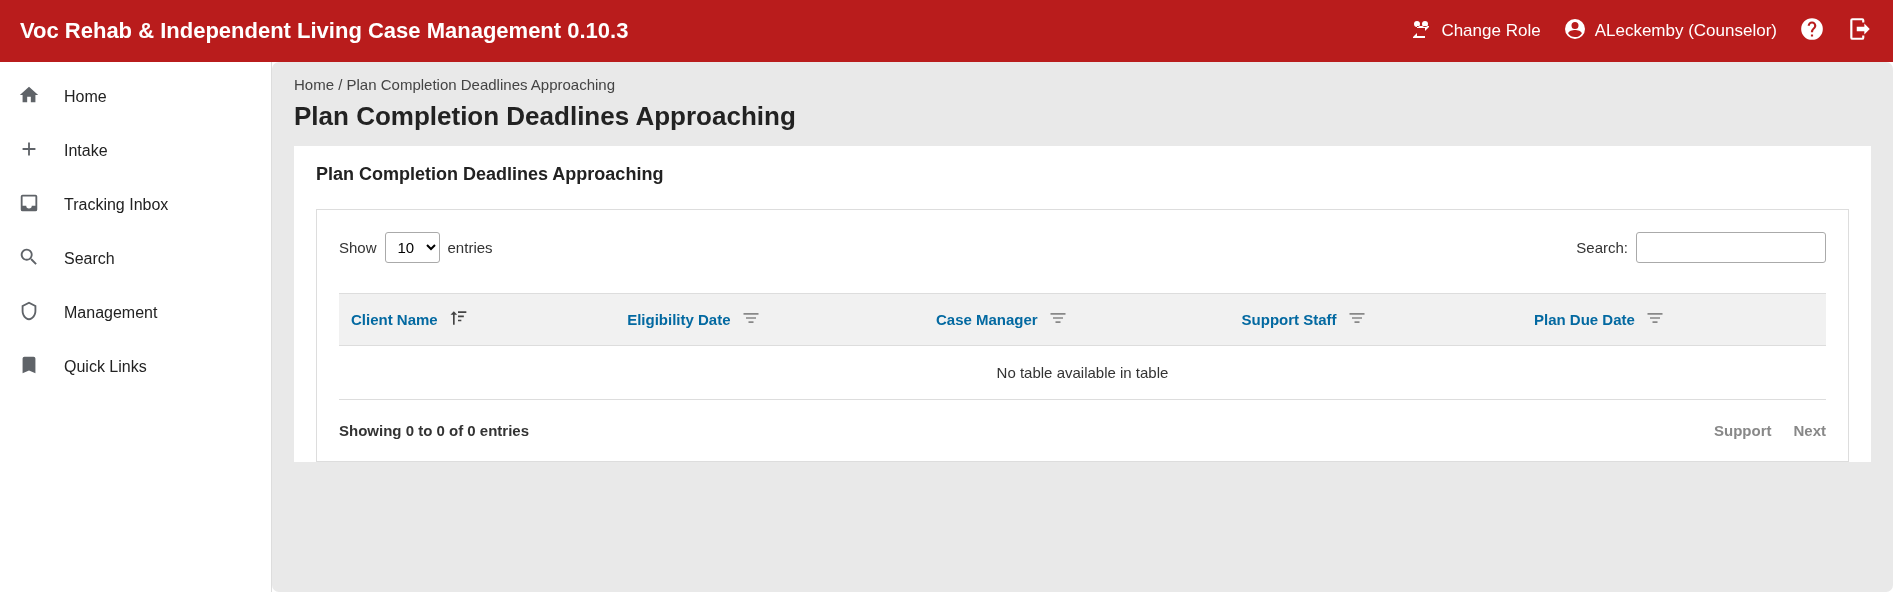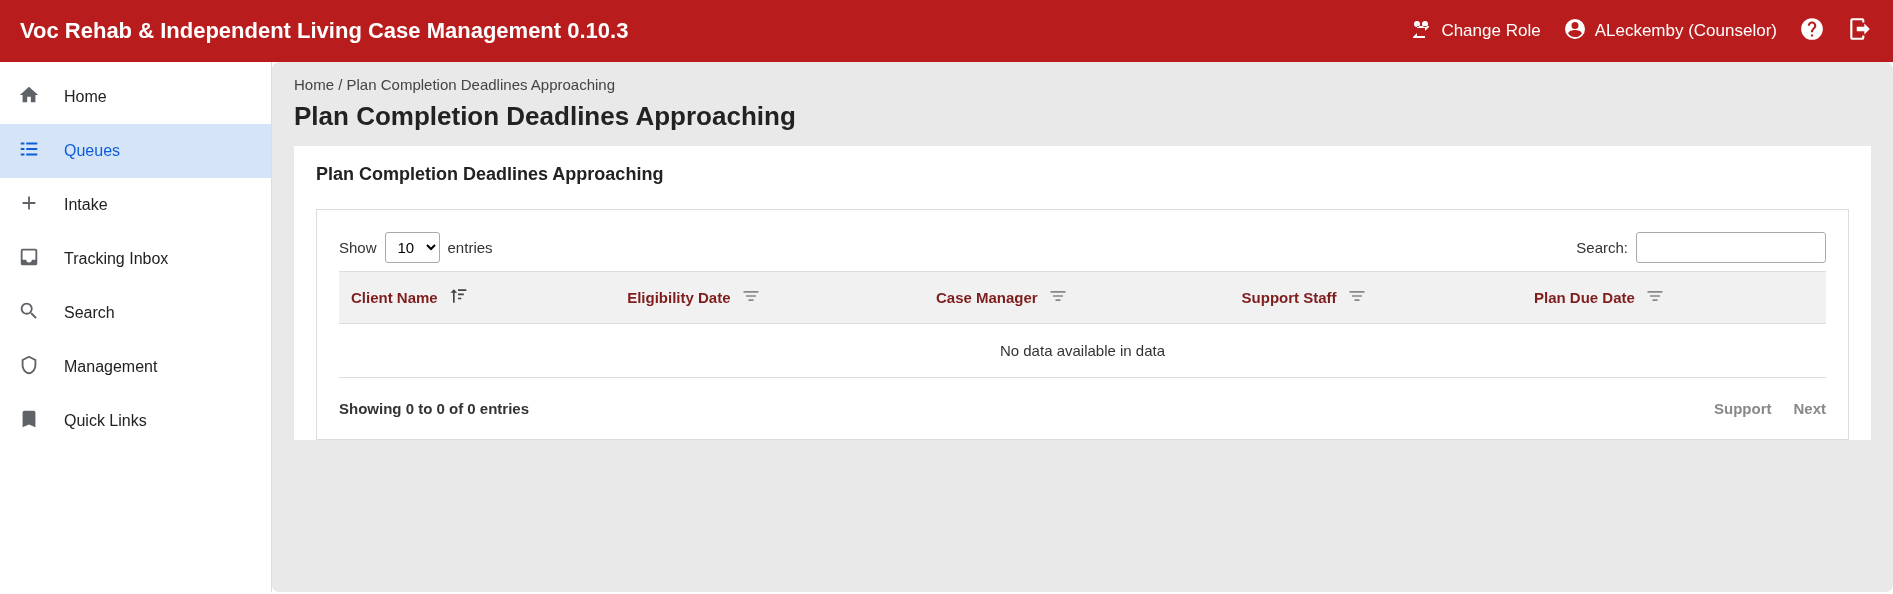--- a/index.html
+++ b/index.html
@@ -70,21 +70,21 @@
   }
   .table-wrapper {
     border: 1px solid #ddd;
     margin: 14px 22px 22px 22px;
     padding: 22px;
   }
   .table-controls-top {
     display: flex;
     justify-content: space-between;
     align-items: center;
-    margin-bottom: 8px;
+    margin-bottom: 30px;
     font-size: 15px;
     color: #333;
   }
   .show-entries { display: flex; align-items: center; gap: 8px; }
   .show-entries select {
     border: 1px solid #aaa;
     border-radius: 3px;
     padding: 5px 8px;
     font-size: 15px;
     background: #fff;
@@ -97,21 +97,21 @@
     font-size: 15px;
     width: 190px;
   }
   table { width: 100%; border-collapse: collapse; }
   thead th {
     background: #f1f1f1;
     text-align: left;
     padding: 14px 12px;
     font-size: 15px;
     font-weight: bold;
-    color: #7f1d1d;
+    color: #0369a1;
     border-top: 1px solid #ddd;
     border-bottom: 1px solid #ddd;
   }
   .th-inner { display: inline-flex; align-items: center; gap: 10px; }
   .sort-icon { fill: #888; width: 20px; height: 20px; }
   .ascending-icon { fill: #444; width: 20px; height: 20px; }
   tbody td.no-data {
     text-align: center;
     padding: 18px;
     font-size: 15px;
@@ -170,26 +170,20 @@
 </div>
 
 <div class="container">
 
   <div class="sidebar">
     <div class="sidebar-item">
       <span><svg viewBox="0 0 24 24">
             <path d="M10 20v-6h4v6h5v-8h3L12 3 2 12h3v8z"></path>
           </svg></span>
       <span>Home</span>
-    </div>
-    <div class="sidebar-item active">
-      <span><svg viewBox="0 0 24 24">
-            <path d="M3 5h4v2H3V5zm6 0h12v2H9V5zM3 11h4v2H3v-2zm6 0h12v2H9v-2zM3 17h4v2H3v-2zm6 0h12v2H9v-2z"></path>
-          </svg></span>
-      <span>Queues</span>
     </div>
     <div class="sidebar-item">
       <span><svg viewBox="0 0 24 24">
             <path d="M19 13h-6v6h-2v-6H5v-2h6V5h2v6h6v2z"></path>
           </svg></span>
       <span>Intake</span>
     </div>
     <div class="sidebar-item">
       <span><svg viewBox="0 0 24 24">
             <path d="M19 3H5a2 2 0 00-2 2v14a2 2 0 002 2h14a2 2 0 002-2V5a2 2 0 00-2-2zm0 12h-4a3 3 0 01-6 0H5V5h14v10z"></path>
@@ -292,21 +286,21 @@
                     <svg class="sort-icon" viewBox="0 0 24 24">
                         <path d="M3 6h18v2H3V6zm3 5h12v2H6v-2zm3 5h6v2H9v-2z"></path>
                       </svg>
                   </span>
                 </span>
               </th>
             </tr>
           </thead>
           <tbody>
             <tr>
-              <td colspan="5" class="no-data">No data available in data</td>
+              <td colspan="5" class="no-data">No table available in table</td>
             </tr>
           </tbody>
         </table>
 
         <div class="table-controls-bottom">
           <div>Showing 0 to 0 of 0 entries</div>
           <div class="pagination">
             <span>Support</span>
             <span>Next</span>
           </div>

